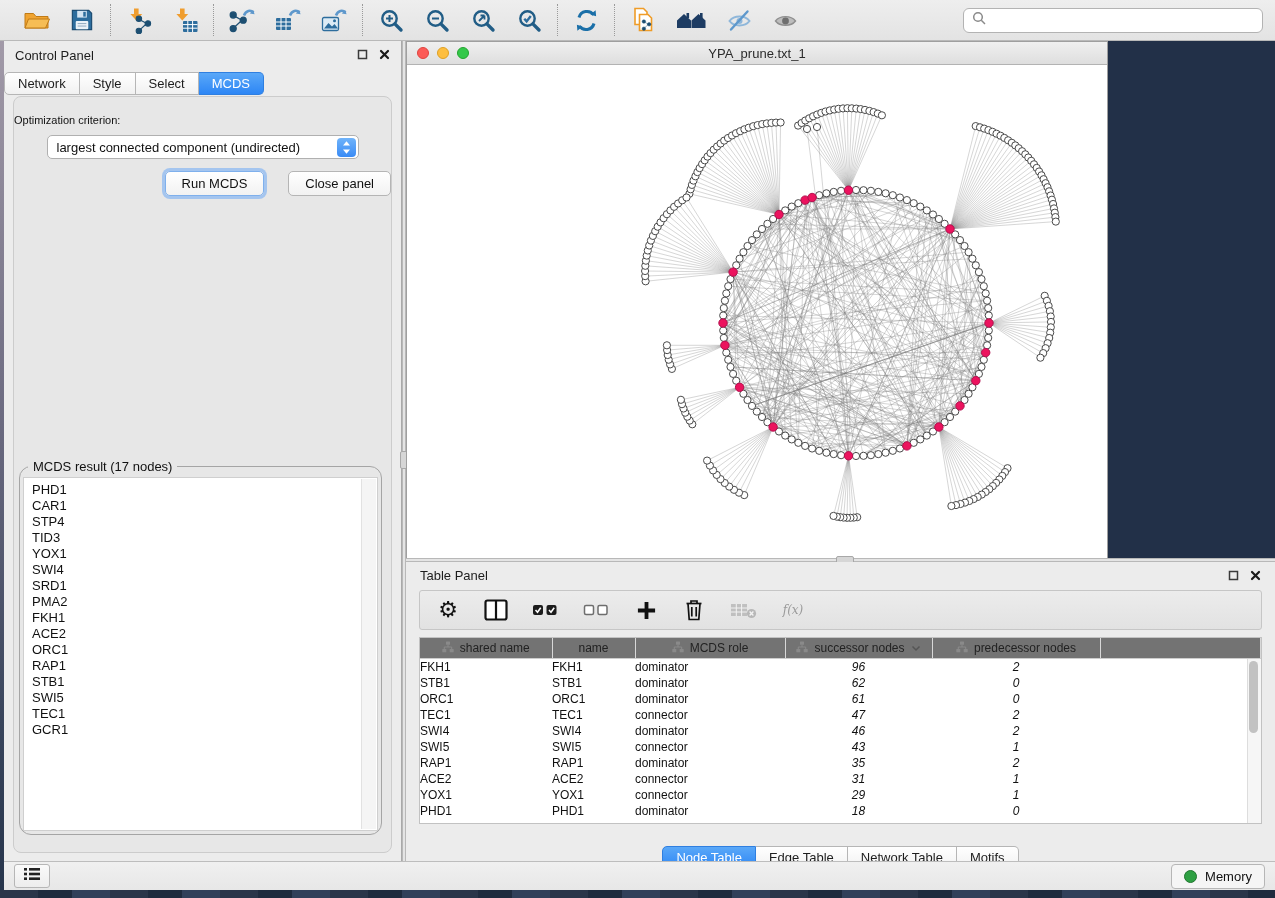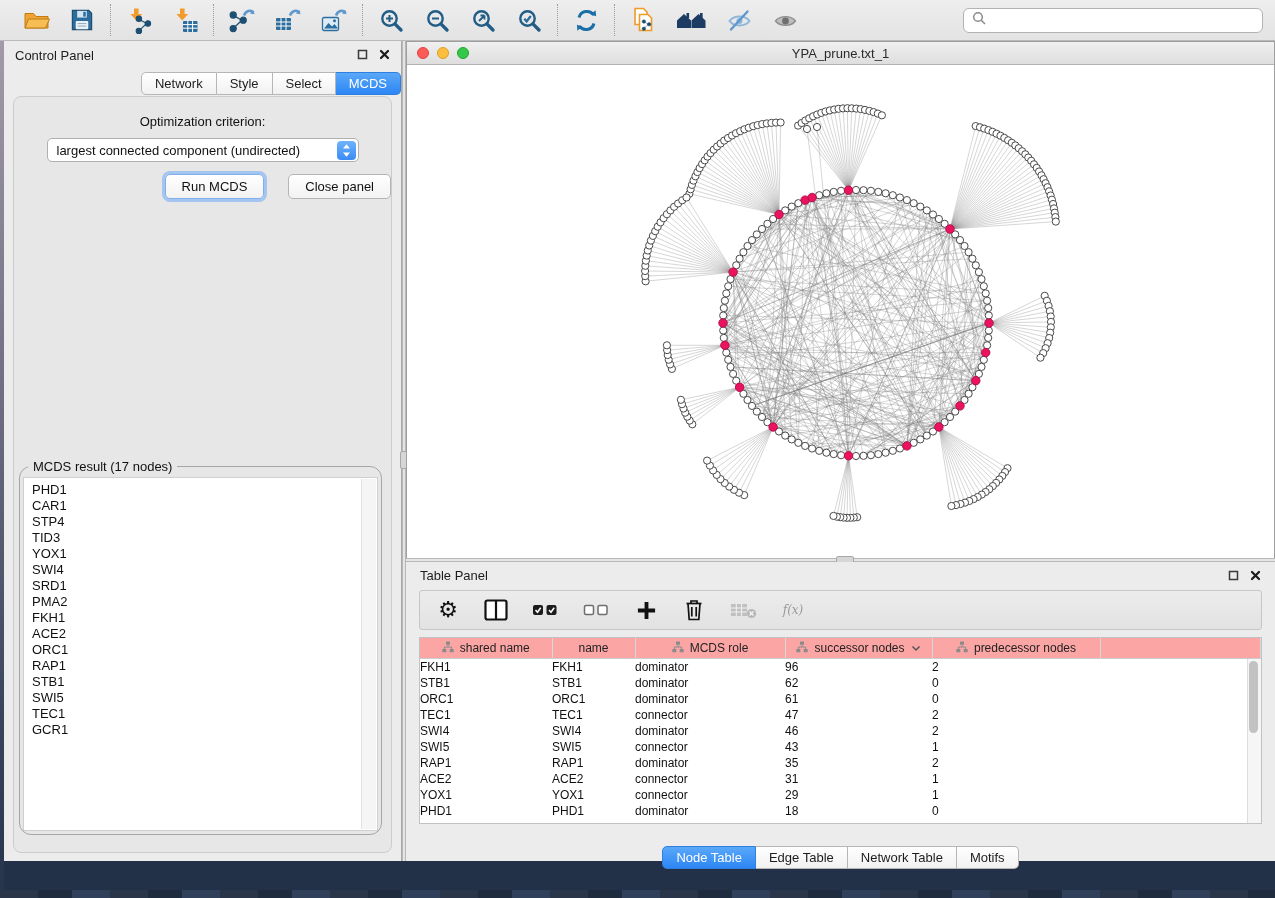--- a/index.html
+++ b/index.html
@@ -27,24 +27,24 @@
                  border-right:1px solid #a9a9a9;box-sizing:border-box;}
   .cp-header{height:28px;display:flex;align-items:center;padding:0 11px;gap:10px;}
   .panel-title{font-size:13px;color:#1d1d1d;}
   .panel-winbtns{margin-left:auto;display:flex;align-items:center;gap:11px;}
   .seg{display:flex;}
   .seg .tab{background:linear-gradient(#ffffff,#f1f1f1);border:1px solid #b6b6b6;border-left-width:0;
             padding:3px 13px;font-size:13px;color:#1d1d1d;cursor:default;}
   .seg .tab:first-child{border-left-width:1px;border-radius:5px 0 0 5px;}
   .seg .tab:last-child{border-radius:0 5px 5px 0;}
   .seg .tab.active{background:linear-gradient(#5aa8f8,#2d86f5);color:#fff;border-color:#2f7fe0;}
-  .cp-tabs-row{display:flex;justify-content:flex-end;margin-top:3px;position:relative;z-index:2;}
+  .cp-tabs-row{display:flex;justify-content:flex-start;margin-top:3px;position:relative;z-index:2;}
   .cp-card{position:absolute;left:9px;right:9px;top:55px;bottom:8px;background:#e7e7e7;
            border:1px solid #cccccc;border-radius:8px;}
-  .opt-label{margin-top:17px;text-align:center;font-size:13px;color:#111;}
+  .opt-label{margin-top:17px;text-align:left;font-size:11px;color:#111;}
   .dropdown{margin:9px auto 0;width:312px;height:24px;background:#fff;border:1px solid #b0b0b0;
             border-radius:5px;display:flex;align-items:center;box-sizing:border-box;cursor:default;}
   .dropdown .dd-text{flex:1;font-size:13px;color:#111;padding-left:9px;white-space:nowrap;overflow:hidden;}
   .dd-stepper{width:19px;height:19px;margin-right:2px;border-radius:4px;
               background:linear-gradient(#6fb3fa,#3a8bf5);display:flex;align-items:center;justify-content:center;}
   .btn-row{display:flex;justify-content:flex-end;gap:24px;margin-top:12px;}
   .mac-btn{height:23px;padding:0 16px;font-size:13px;color:#111;background:linear-gradient(#ffffff,#f2f2f2);
            border:1px solid #b5b5b5;border-radius:5px;display:flex;align-items:center;cursor:default;}
   .mac-btn.default-focus{border-color:#7fb0ec;box-shadow:0 0 0 3px rgba(110,170,245,.55);}
   .groupbox{position:absolute;left:5px;right:9px;top:369px;bottom:17px;border:1px solid #a5a5a5;
@@ -59,46 +59,46 @@
   
   .v-split{position:absolute;left:402px;top:41px;width:4px;height:820px;background:#e4e4e4;
            border-left:1px solid #b8b8b8;border-right:1px solid #b8b8b8;box-sizing:border-box;}
   .v-split .grip{position:absolute;left:-3px;top:410px;width:8px;height:16px;background:#d6d6d6;
            border:1px solid #a8a8a8;border-radius:2px;}
   .h-split{position:absolute;left:406px;top:558px;width:869px;height:4px;background:#e4e4e4;
            border-top:1px solid #b8b8b8;border-bottom:1px solid #b8b8b8;box-sizing:border-box;}
   .h-split .grip{position:absolute;top:-3px;left:430px;width:16px;height:8px;background:#d6d6d6;
            border:1px solid #a8a8a8;border-radius:2px;}
   
-  .net-window{position:absolute;left:406px;top:41px;width:869px;height:517px;background:#fff;
+  .net-window{position:absolute;left:406px;top:41px;width:702px;height:517px;background:#fff;
               border:1px solid #9f9f9f;box-sizing:border-box;}
   .net-titlebar{height:22px;background:linear-gradient(#f0f0f0,#dedede);border-bottom:1px solid #b3b3b3;
               display:flex;align-items:center;padding:0 10px;position:relative;}
   .traffic{display:flex;gap:8px;}
   .light{width:12px;height:12px;border-radius:50%;box-sizing:border-box;}
   .net-title{position:absolute;left:0;right:0;text-align:center;font-size:13px;color:#2b2b2b;}
   .net-canvas{position:relative;width:100%;height:493px;background:#fff;}
   .net-canvas svg{position:absolute;left:0;top:0;}
   
   .table-panel{position:absolute;left:406px;top:562px;width:869px;height:299px;background:#ececec;box-sizing:border-box;}
   .tp-header{height:27px;display:flex;align-items:center;padding:0 14px;gap:3px;}
   .tp-toolbar{margin:1px 13px 0;height:40px;background:linear-gradient(#ececec,#e2e2e2);
               border:1px solid #c6c6c6;border-radius:3px;display:flex;align-items:center;
               gap:24px;padding:0 16px;box-sizing:border-box;}
   .tp-tool{display:flex;align-items:center;justify-content:center;min-width:24px;cursor:default;}
   .gear-glyph{font-size:22px;line-height:22px;color:#111;}
   .fx-glyph{font-family:"DejaVu Serif",serif;font-style:italic;font-size:12px;color:#9a9a9a;}
   .tp-tablewrap{position:relative;margin:7px 13px 0;height:187px;background:#fff;
                 border:1px solid #c2c2c2;box-sizing:border-box;overflow:hidden;}
   table.node-table{border-collapse:collapse;table-layout:fixed;width:100%;}
-  table.node-table th{background:#fca5a5;border-right:1px solid #d8d8d8;border-bottom:1px solid #cdcdcd;
+  table.node-table th{background:#737373;border-right:1px solid #d8d8d8;border-bottom:1px solid #cdcdcd;
                 font-weight:normal;font-size:12px;color:#222;height:20px;padding:0;}
   .th-inner{display:flex;align-items:center;justify-content:center;gap:6px;}
   table.node-table td{font-size:12px;height:16px;color:#111;white-space:nowrap;overflow:hidden;padding:0;}
-  td.num{text-align:left;padding-right:14px;}
+  td.num{text-align:center;padding-right:14px;font-style:italic;}
   td.c0{padding-left:26px;}  td.c1{padding-left:10px;}  td.c2{padding-left:8px;}
   .tp-scroll{position:absolute;right:0;top:21px;bottom:0;width:13px;background:#f6f6f6;border-left:1px solid #ddd;}
   .tp-scroll .thumb{position:absolute;left:1px;top:2px;width:9px;height:72px;background:#c2c2c2;border-radius:5px;}
   .tp-tabs{display:flex;justify-content:center;margin-top:22px;}
   
   .statusbar{position:absolute;left:4px;top:861px;width:1271px;height:29px;box-sizing:border-box;
              background:linear-gradient(#f0f0f0,#e7e7e7);border-top:1px solid #bdbdbd;
              display:flex;align-items:center;padding:0 10px;}
   .sb-btn{width:34px;height:22px;background:linear-gradient(#fafafa,#ededed);border:1px solid #b6b6b6;
           border-radius:3px;display:flex;align-items:center;justify-content:center;}
@@ -1383,14 +1383,32 @@
     <div class="tp-tabs">
       <div class="seg">
           <div class="tab active">Node Table</div>
           <div class="tab">Edge Table</div>
           <div class="tab">Network Table</div>
           <div class="tab">Motifs</div>
         </div>
     </div>
   </div>
 
+  <div class="statusbar">
+    <div class="sb-btn">
+      <span><svg width="18" height="14" viewBox="0 0 18 14">
+            <g fill="#222">
+              <rect x="1" y="1" width="3" height="2.6"></rect>
+              <rect x="6" y="1" width="11" height="2.6"></rect>
+              <rect x="1" y="5.7" width="3" height="2.6"></rect>
+              <rect x="6" y="5.7" width="11" height="2.6"></rect>
+              <rect x="1" y="10.4" width="3" height="2.6"></rect>
+              <rect x="6" y="10.4" width="11" height="2.6"></rect>
+            </g>
+          </svg></span>
+    </div>
+    <div class="memory-btn">
+      <span class="mem-dot"></span>
+      <span>Memory</span>
+    </div>
+  </div>
 
 </div>
 
 </body></html>

